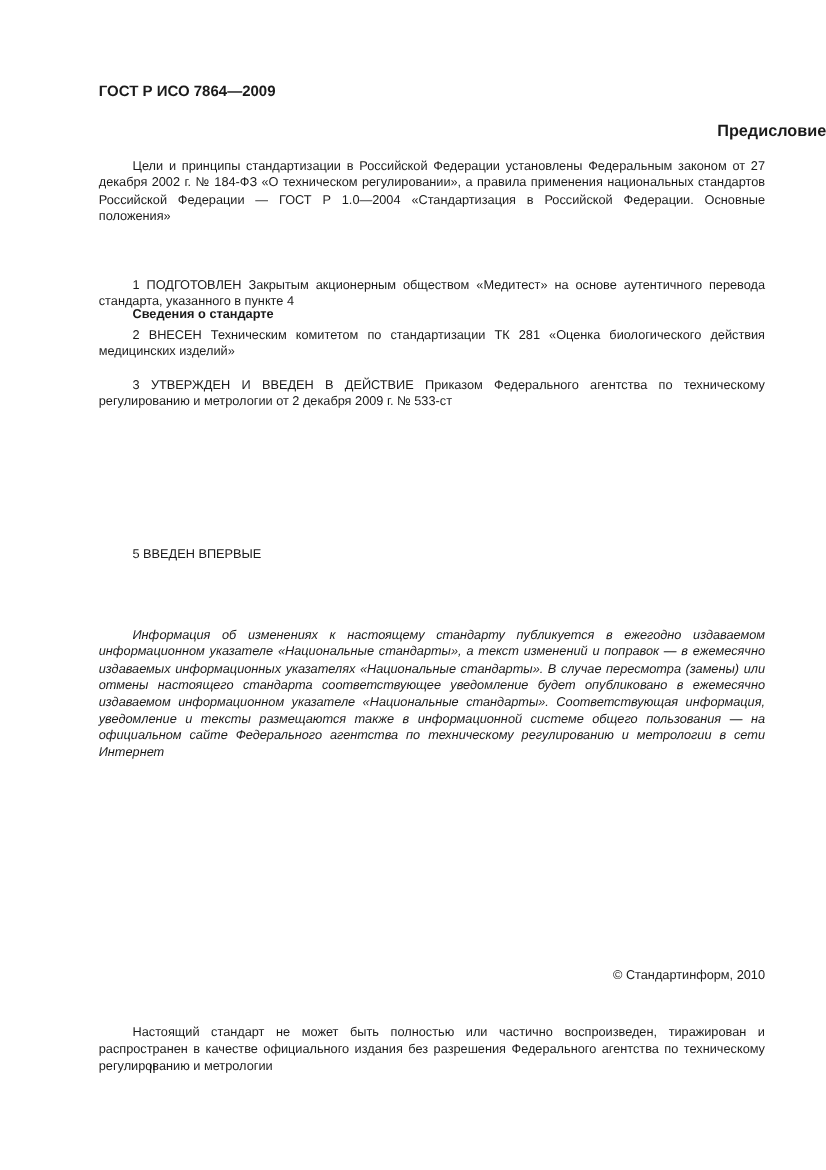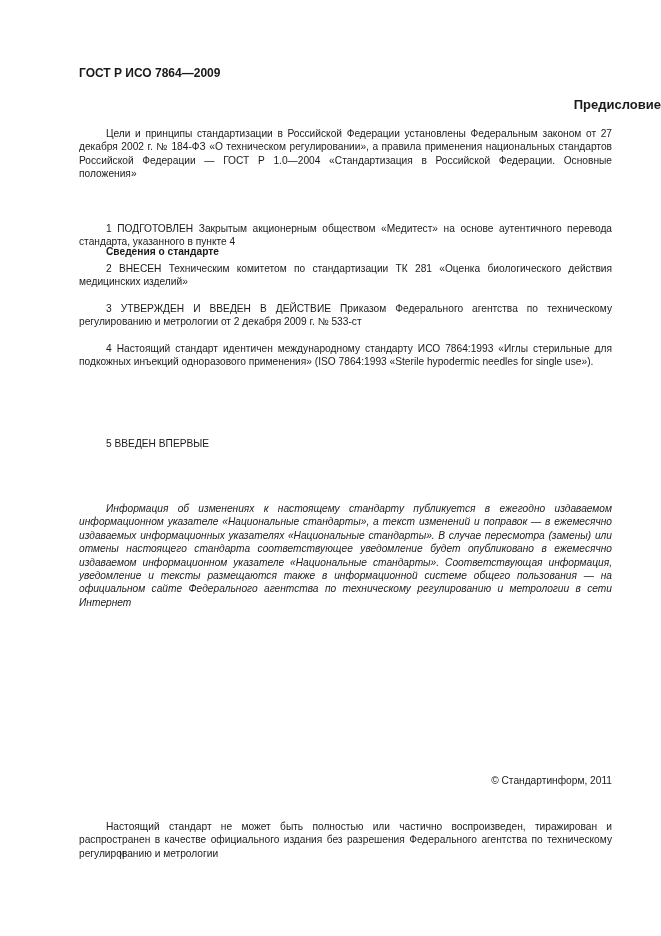--- a/index.html
+++ b/index.html
@@ -37,30 +37,29 @@
 
 <div class="abs" style="top:262px;">
   <p>2  ВНЕСЕН Техническим комитетом по стандартизации ТК 281 «Оценка биологического действия медицинских изделий»</p>
 </div>
 
 <div class="abs" style="top:302px;">
   <p>3  УТВЕРЖДЕН И ВВЕДЕН В ДЕЙСТВИЕ Приказом Федерального агентства по техническому регулированию и метрологии от 2 декабря 2009 г. № 533-ст</p>
 </div>
 
 <div class="abs" style="top:342px;">
-  <p>4  Настоящий стандарт идентичен международному стандарту ИСО 7864:1993 «Иглы стерильные для подкожных инъекций одноразового применения» (ISO 7864:1993 «Sterile hypodermic needles for single use»).</p>
 </div>
 
 <div class="abs" style="top:437px;">
   <p>5  ВВЕДЕН ВПЕРВЫЕ</p>
 </div>
 
 <div class="abs" style="top:502px;">
   <p class="italic">Информация об изменениях к настоящему стандарту публикуется в ежегодно издаваемом информационном указателе «Национальные стандарты», а текст изменений и поправок — в ежемесячно издаваемых информационных указателях «Национальные стандарты». В случае пересмотра (замены) или отмены настоящего стандарта соответствующее уведомление будет опубликовано в ежемесячно издаваемом информационном указателе «Национальные стандарты». Соответствующая информация, уведомление и тексты размещаются также в информационной системе общего пользования — на официальном сайте Федерального агентства по техническому регулированию и метрологии в сети Интернет</p>
 </div>
 
-<div class="copyright">©  Стандартинформ, 2011</div>
+<div class="copyright">©  Стандартинформ, 2010</div>
 
 <div class="abs" style="top:820px;">
   <p>Настоящий стандарт не может быть полностью или частично воспроизведен, тиражирован и распространен в качестве официального издания без разрешения Федерального агентства по техническому регулированию и метрологии</p>
 </div>
 
 <div class="pagenum">II</div>
 
 </body></html>

